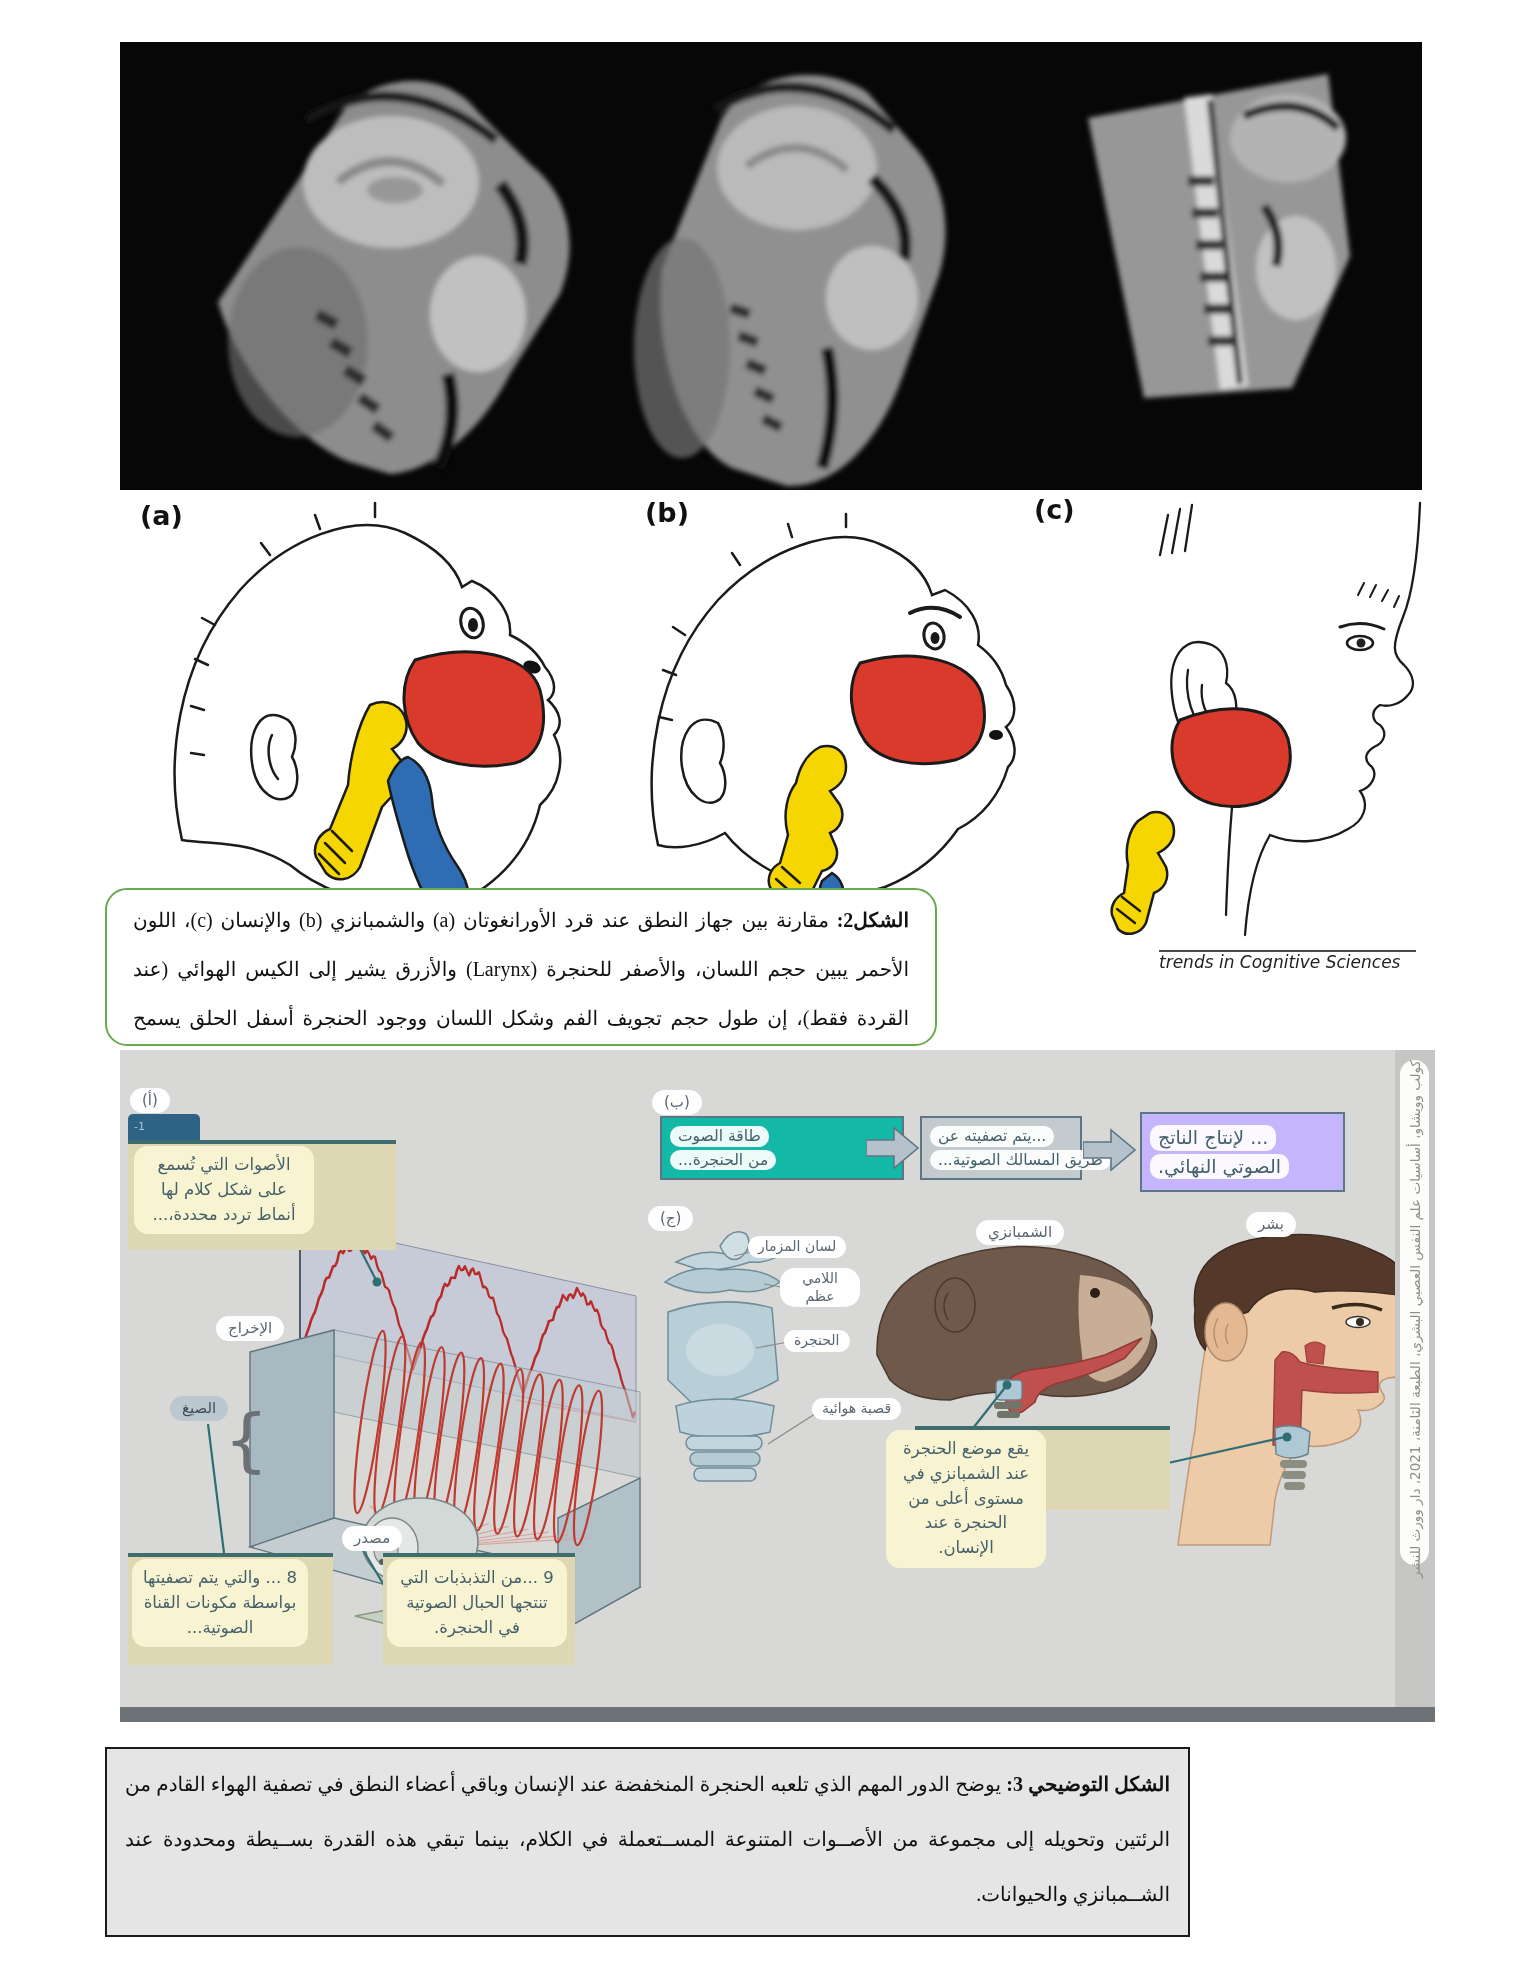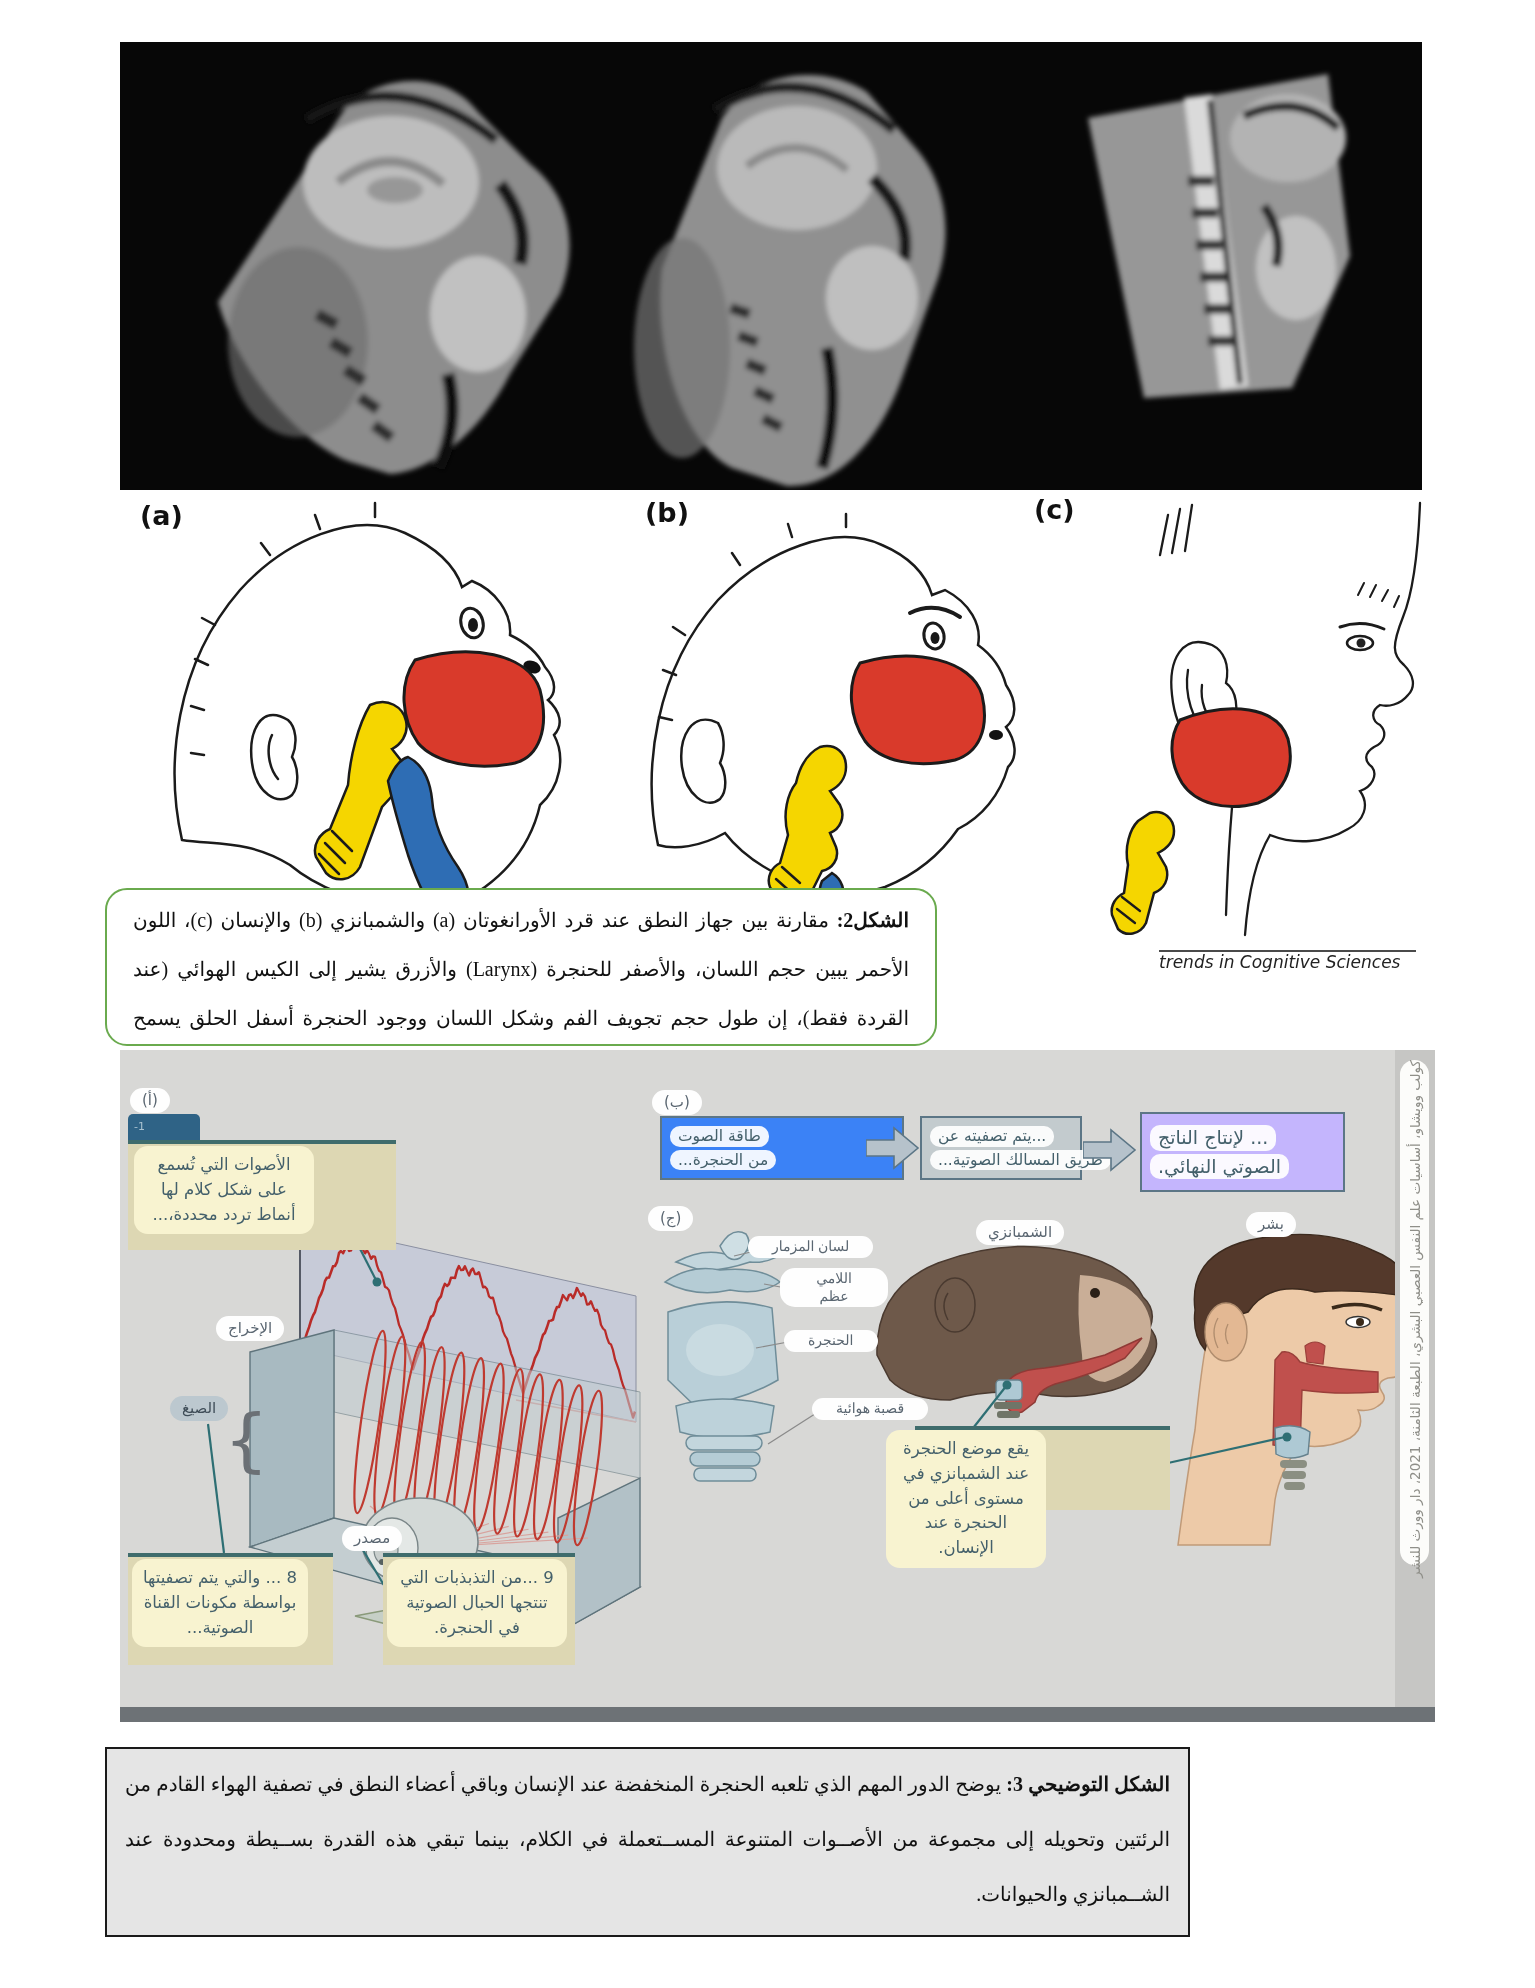--- a/index.html
+++ b/index.html
@@ -18,21 +18,21 @@
     color:#111;font-family:"Liberation Serif","DejaVu Serif",serif;}
   .fig2-caption b{font-weight:bold;}
   .journal-credit{position:absolute;left:1159px;top:950px;width:257px;border-top:2px solid #4a4a4a;
     font-style:italic;font-size:17px;color:#222;white-space:nowrap;overflow:hidden;
     font-family:"DejaVu Sans",sans-serif;}
   
   .figure3{position:absolute;left:120px;top:1050px;width:1315px;height:672px;background:#d8d8d6;overflow:hidden;}
   .fig3-art{position:absolute;left:0;top:0;width:1315px;height:672px;}
   .pill{position:absolute;background:#fefefe;border-radius:15px;padding:3px 12px;
         font-size:15px;color:#5a6671;direction:rtl;white-space:nowrap;line-height:1.25;}
-  .pill.small{font-size:14px;padding:2px 24px;font-family:Liberation Serif, serif;}
+  .pill.small{font-size:14px;padding:2px 10px;}
   .pill.gray{background:#bcc8cf;color:#3f4d58;}
   .tab{position:absolute;background:#2f6386;color:#a9c2d0;font-size:11px;line-height:26px;
        padding:0 6px;border-radius:5px 5px 0 0;box-sizing:border-box;}
   .beige-panel{position:absolute;background:#ddd7b3;border-top:4px solid #3f6c6c;box-sizing:border-box;}
   .callout{position:absolute;background:#f8f3d0;border-radius:14px;padding:7px 10px;box-sizing:border-box;
            direction:rtl;text-align:center;font-size:16.5px;line-height:1.5;color:#44606b;}
   .flow-box{position:absolute;border:2px solid #5c7686;box-sizing:border-box;
             display:flex;flex-direction:column;justify-content:center;align-items:flex-end;
             gap:3px;padding:4px 8px;direction:rtl;}
   .flow-box .fline{background:rgba(255,255,255,.92);border-radius:10px;padding:0 8px;
@@ -299,21 +299,21 @@
     <div class="pill gray" style="left:50px;top:346px;">الصيغ</div>
     <div class="pill" style="left:222px;top:476px;">مصدر</div>
     <div class="tab" style="left:8px;top:477px;width:34px;"></div>
     <div class="beige-panel" style="left:8px;top:503px;width:205px;height:112px;"></div>
     <div class="callout" style="left:12px;top:509px;width:176px;">8 ... والتي يتم تصفيتها بواسطة مكونات القناة الصوتية...</div>
     <div class="tab" style="left:263px;top:477px;width:34px;"></div>
     <div class="beige-panel" style="left:263px;top:503px;width:192px;height:112px;"></div>
     <div class="callout" style="left:267px;top:509px;width:180px;">9 ...من التذبذبات التي تنتجها الحبال الصوتية في الحنجرة.</div>
 
     <div class="pill" style="left:532px;top:40px;">(ب)</div>
-    <div class="flow-box" style="left:540px;top:66px;width:244px;height:64px;background:#3b82f6;">
+    <div class="flow-box" style="left:540px;top:66px;width:244px;height:64px;background:#14b8a6;">
       <span class="fline">طاقة الصوت</span>
       <span class="fline">من الحنجرة...</span>
     </div>
     <svg class="flow-arrow" style="left:746px;top:76px;" width="54" height="44">
       <polygon points="0,14 28,14 28,2 52,22 28,42 28,30 0,30" fill="#b6c2cb" stroke="#5c7686" stroke-width="1.6"></polygon>
     </svg>
     <div class="flow-box" style="left:800px;top:66px;width:162px;height:64px;background:#c3cbce;">
       <span class="fline">...يتم تصفيته عن</span>
       <span class="fline">طريق المسالك الصوتية...</span>
     </div>

